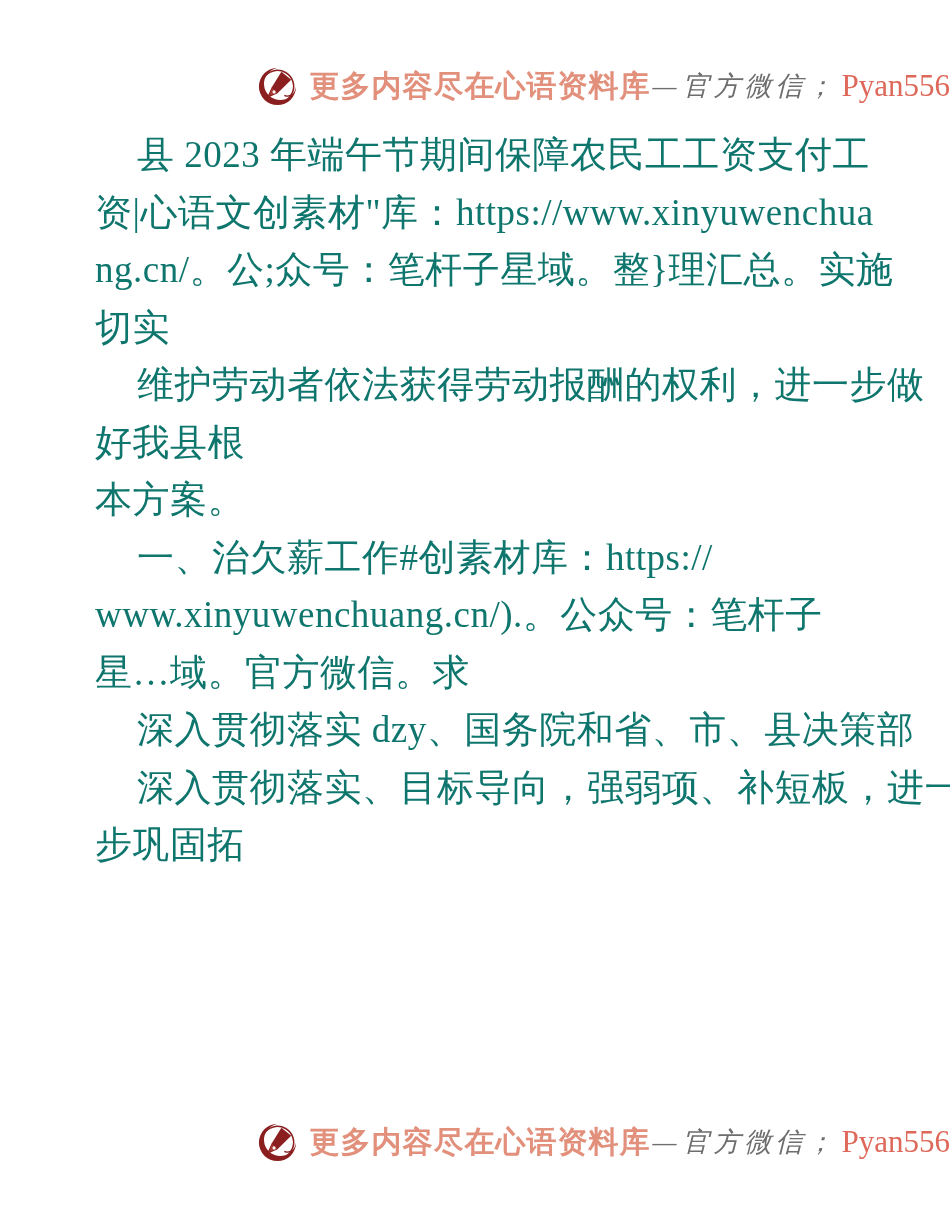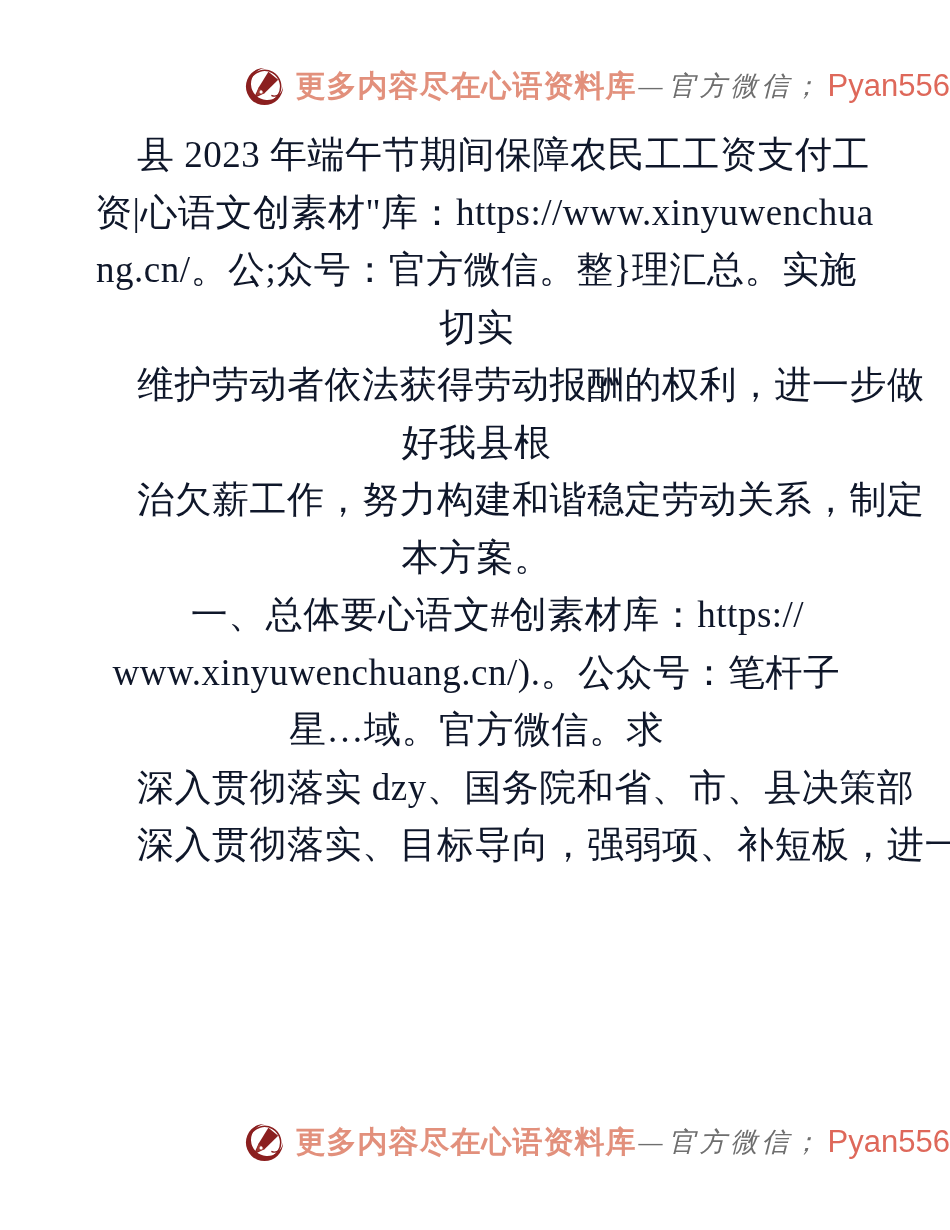--- a/index.html
+++ b/index.html
@@ -41,31 +41,30 @@
     color: #6e6e6e;
     font-size: 27px;
     font-style: italic;
     letter-spacing: 4px;
     white-space: nowrap;
     margin-left: 2px;
   }
   .wm-id {
     color: #de685a;
     font-size: 31px;
-    font-family: Liberation Sans, sans-serif;
+    font-family: Liberation Serif, serif;
     white-space: nowrap;
     margin-left: 4px;
   }
   
   .doc {
     margin: 14px 92px 0 95px;
-    color: #0f172a;
+    color: #0f766e;
     font-size: 37px;
     line-height: 57.5px;
-    text-align: center;
   }
   .line {
     white-space: nowrap;
     letter-spacing: 0.5px;
   }
   .line.indent { padding-left: 42px; }
 </style>
 </head>
 <body>
 
@@ -80,31 +79,31 @@
   </svg>
   <span class="wm-brand">更多内容尽在心语资料库</span>
   <span class="wm-label">—</span>
   <span class="wm-label">官方微信；</span>
   <span class="wm-id">Pyan556</span>
 </div>
 
 <div class="doc">
   <div class="line indent">县 2023 年端午节期间保障农民工工资支付工</div>
   <div class="line">资|心语文创素材"库：https://www.xinyuwenchua</div>
-  <div class="line">ng.cn/。公;众号：官方微信。整}理汇总。实施</div>
+  <div class="line">ng.cn/。公;众号：笔杆子星域。整}理汇总。实施</div>
   <div class="line">切实</div>
   <div class="line indent">维护劳动者依法获得劳动报酬的权利，进一步做</div>
   <div class="line">好我县根</div>
-  <div class="line indent">治欠薪工作，努力构建和谐稳定劳动关系，制定</div>
   <div class="line">本方案。</div>
-  <div class="line indent">一、总体要心语文#创素材库：https://</div>
+  <div class="line indent">一、治欠薪工作#创素材库：https://</div>
   <div class="line">www.xinyuwenchuang.cn/).。公众号：笔杆子</div>
   <div class="line">星…域。官方微信。求</div>
   <div class="line indent">深入贯彻落实 dzy、国务院和省、市、县决策部</div>
   <div class="line indent">深入贯彻落实、目标导向，强弱项、补短板，进一</div>
+  <div class="line">步巩固拓</div>
 </div>
 
 <div class="watermark footer">
   <svg class="wm-logo" viewBox="0 0 48 48">
     <path d="M24 5 A19 19 0 1 0 43 24 A16.5 16.5 0 1 1 24 5 Z" fill="#8b1f1f"></path>
     <circle cx="24" cy="24" r="16.5" fill="none" stroke="#8b1f1f" stroke-width="1.6" stroke-dasharray="58 18" transform="rotate(-60 24 24)"></circle>
     <path d="M28 9 L38 17 L24 31 L13 36 L18 25 Z" fill="#8b1f1f"></path>
     <path d="M15.5 33.5 L24 31 L18 25 Z" fill="#a23a32"></path>
     <circle cx="20.5" cy="29.5" r="1.6" fill="#ffffff"></circle>
     <path d="M31 33 q4 2 8 -1" fill="none" stroke="#8b1f1f" stroke-width="1.4"></path>

